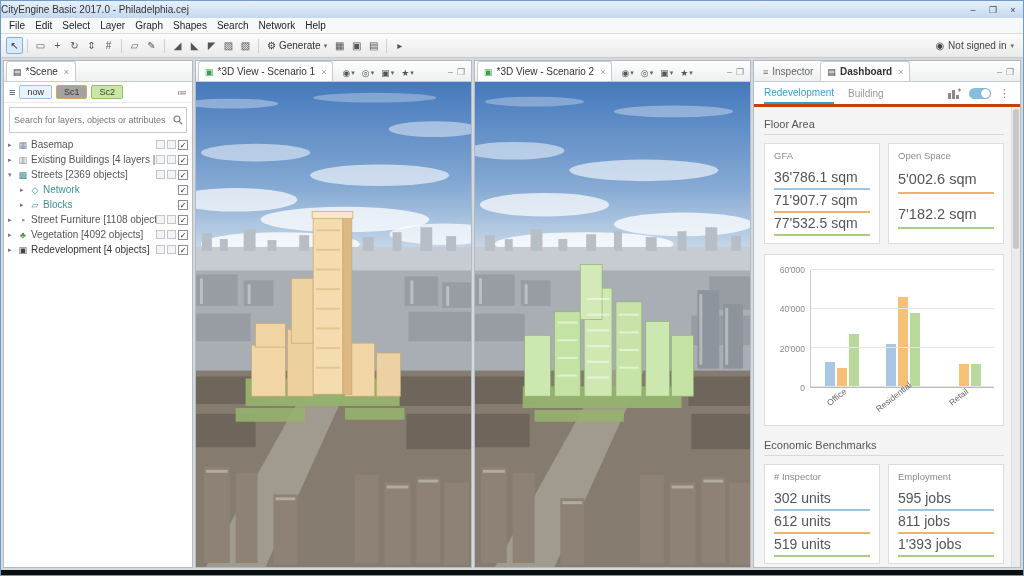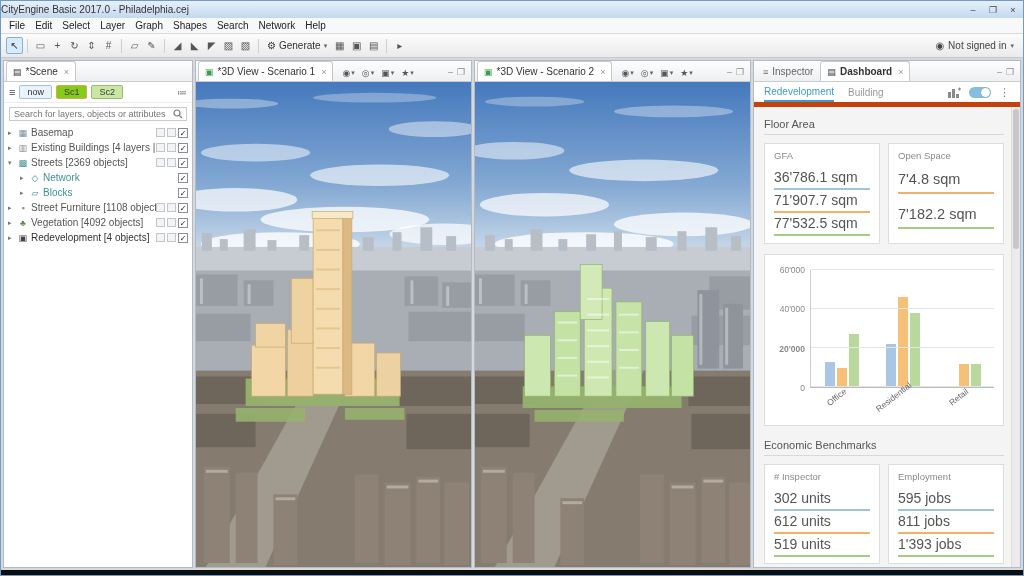--- a/index.html
+++ b/index.html
@@ -43,43 +43,43 @@
   .hdr-right { margin-left: auto; display: flex; align-items: center; gap: 4px; padding: 0 4px 4px 0; color: #888; font-size: 9px; }
   .vtools { display: flex; align-items: center; gap: 1px; margin-left: 6px; padding-bottom: 3px; font-size: 9px; color: #555; }
   .vtool { display: flex; align-items: center; padding: 0 3px; }
   .vtool .caret { margin-left: 1px; }
 
   
   .scn-row { display: flex; align-items: center; gap: 4px; padding: 3px 5px; border-bottom: 1px solid #ececec; flex: 0 0 auto; }
   .stack-icon { font-size: 11px; color: #345; }
   .sbtn { font-size: 9px; padding: 1px 7px; border-radius: 2px; border: 1px solid; cursor: default; }
   .sbtn.now { background: #eaf3fb; border-color: #9ec4e0; color: #334; }
-  .sbtn.sc1 { background: #84cc16; border-color: #d8a55c; color: #433; }
+  .sbtn.sc1 { background: #a3a3a3; border-color: #d8a55c; color: #433; }
   .sbtn.sc2 { background: #cbe5a5; border-color: #96bf6d; color: #343; }
   .scn-settings { margin-left: auto; font-size: 10px; color: #666; }
-  .searchbar { margin: 4px 5px; display: flex; align-items: center; border: 1px solid #c6cbd0; height: 14px; flex: 0 0 auto; }
+  .searchbar { margin: 4px 5px; display: flex; align-items: center; border: 1px solid #c6cbd0; height: 26px; flex: 0 0 auto; }
   .searchbar input { flex: 1; border: none; outline: none; font-size: 9px; padding: 0 4px; color: #666; font-family: "Liberation Sans", sans-serif; background: transparent; min-width: 0; }
   .searchbar svg { flex: 0 0 auto; margin-right: 3px; }
   .tree { font-size: 10px; color: #555; flex: 1; overflow: hidden; }
   .trow { display: flex; align-items: center; height: 15px; padding: 0 4px; cursor: default; }
   .trow .tw { width: 9px; font-size: 7px; color: #777; flex: 0 0 auto; }
   .licon { width: 12px; text-align: center; font-size: 9px; margin-right: 2px; flex: 0 0 auto; }
   .llabel { flex: 1; white-space: nowrap; overflow: hidden; text-overflow: clip; }
   .llabel.teal { color: #3f9191; }
   .tctl { display: flex; align-items: center; gap: 2px; flex: 0 0 auto; }
   .mini { width: 9px; height: 9px; border: 1px solid #c3c7cb; background: #f3f4f5; }
   .chk { width: 10px; height: 10px; border: 1px solid #8a9096; background: #fff; font-size: 8px; line-height: 9px; text-align: center; color: #222; }
   .ind1 { padding-left: 16px; }
 
   
   .vbody { flex: 1; position: relative; min-height: 0; overflow: hidden; background: #89a8cc; }
   .scene-svg { position: absolute; inset: 0; width: 100%; height: 100%; display: block; }
 
   
-  .subtabs { height: 25px; display: flex; align-items: stretch; padding: 0 10px; gap: 14px; background: #fff; border-bottom: 5px solid #c2410c; font-size: 10px; flex: 0 0 auto; }
+  .subtabs { height: 25px; display: flex; align-items: stretch; padding: 0 10px; gap: 14px; background: #fff; border-bottom: 3px solid #c2410c; font-size: 10px; flex: 0 0 auto; }
   .subtab { display: flex; align-items: center; color: #999; cursor: default; }
   .subtab.active { color: #3f9bce; border-bottom: 2px solid #3f9bce; }
   .subtab-right { margin-left: auto; display: flex; align-items: center; gap: 8px; }
   .toggle { width: 22px; height: 11px; border-radius: 6px; background: #85bede; position: relative; }
   .toggle .knob { position: absolute; right: 1px; top: 1px; width: 9px; height: 9px; border-radius: 50%; background: #fff; box-shadow: 0 0 1px rgba(0,0,0,.4); }
   .kebab { font-size: 11px; color: #777; }
   .dash { flex: 1; background: #f4f4f4; padding: 8px 16px 8px 10px; position: relative; overflow: hidden; min-height: 0; }
   .sechdr { font-size: 11px; color: #555; padding: 3px 0 4px; border-bottom: 1px solid #d8d8d8; margin-bottom: 8px; }
   .cards2 { display: grid; grid-template-columns: 1fr 1fr; gap: 8px; margin-bottom: 10px; }
   .card { background: #fff; border: 1px solid #ddd; padding: 6px 9px; }
@@ -555,30 +555,30 @@
 
         <div class="cards2">
           <div class="card">
             <div class="clabel">GFA</div>
             <div class="metric u-now">36'786.1 sqm</div>
             <div class="metric u-sc1">71'907.7 sqm</div>
             <div class="metric u-sc2">77'532.5 sqm</div>
           </div>
           <div class="card">
             <div class="clabel">Open Space</div>
-            <div class="metric big u-sc1">7'4.8 sqm</div>
+            <div class="metric big u-sc1">5'002.6 sqm</div>
             <div class="metric big u-sc2">7'182.2 sqm</div>
           </div>
         </div>
 
         <div class="chart-card">
           <div class="chart">
             <div class="yaxis">
                 <div class="ytick" style="bottom: 0%;">0</div>
-                <div class="ytick" style="bottom: 33.3333%; font-weight: bold;">20'000</div>
+                <div class="ytick" style="bottom: 33.3333%;">20'000</div>
                 <div class="ytick" style="bottom: 66.6667%;">40'000</div>
                 <div class="ytick" style="bottom: 100%;">60'000</div>
               </div>
             <div class="plot">
                 <div class="gridline" style="bottom: 0%;"></div>
                 <div class="gridline" style="bottom: 33.3333%;"></div>
                 <div class="gridline" style="bottom: 66.6667%;"></div>
                 <div class="gridline" style="bottom: 100%;"></div>
                 <div class="bargroup">
                   <div class="bar" style="height: 21.6667%; background: rgb(169, 199, 228);"></div>

